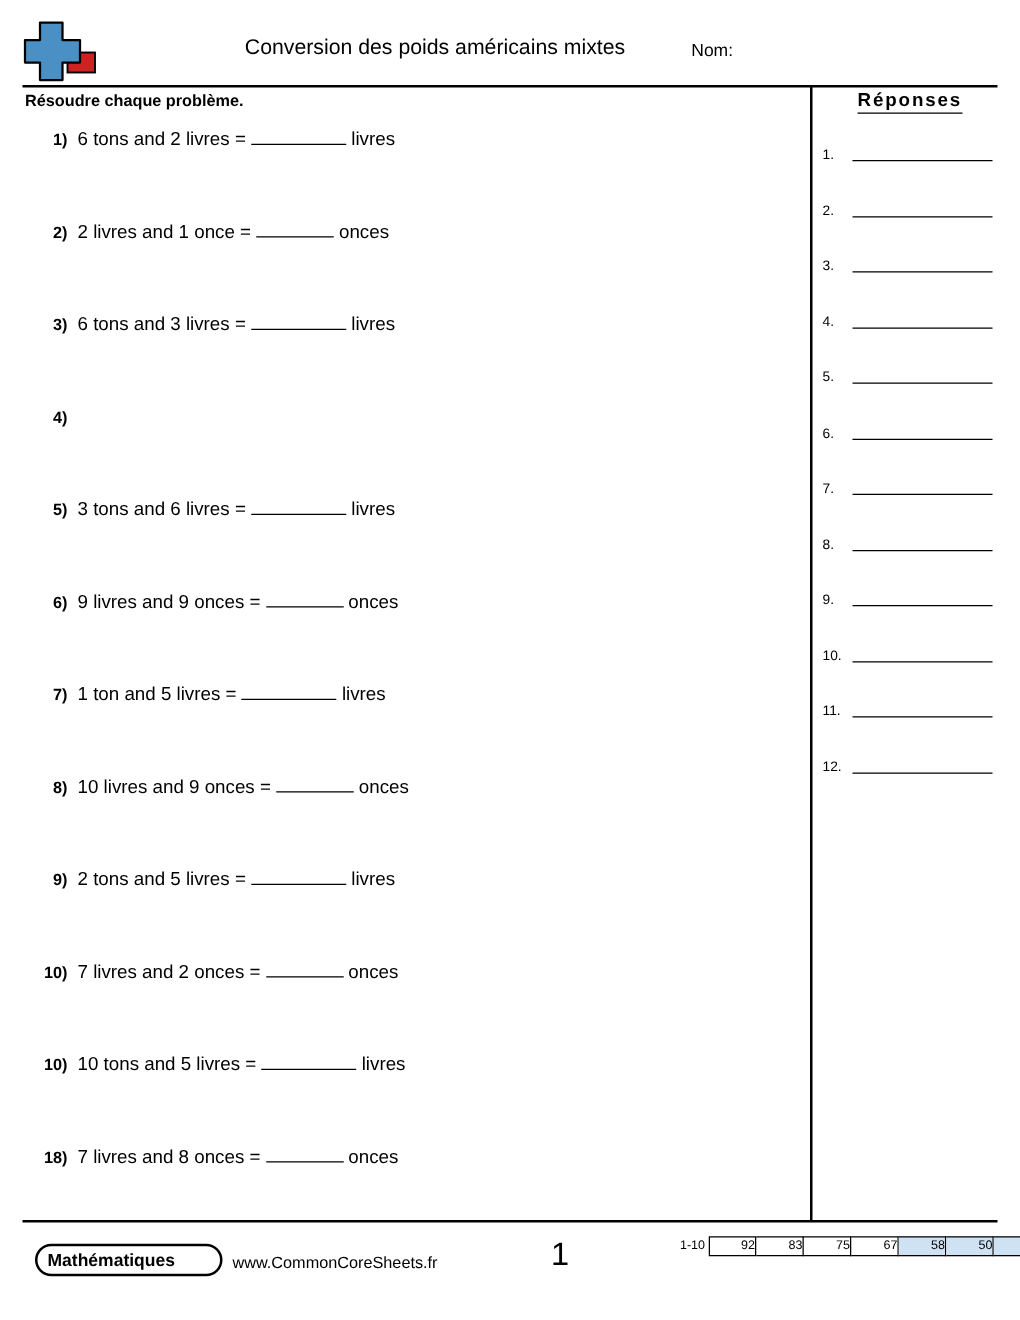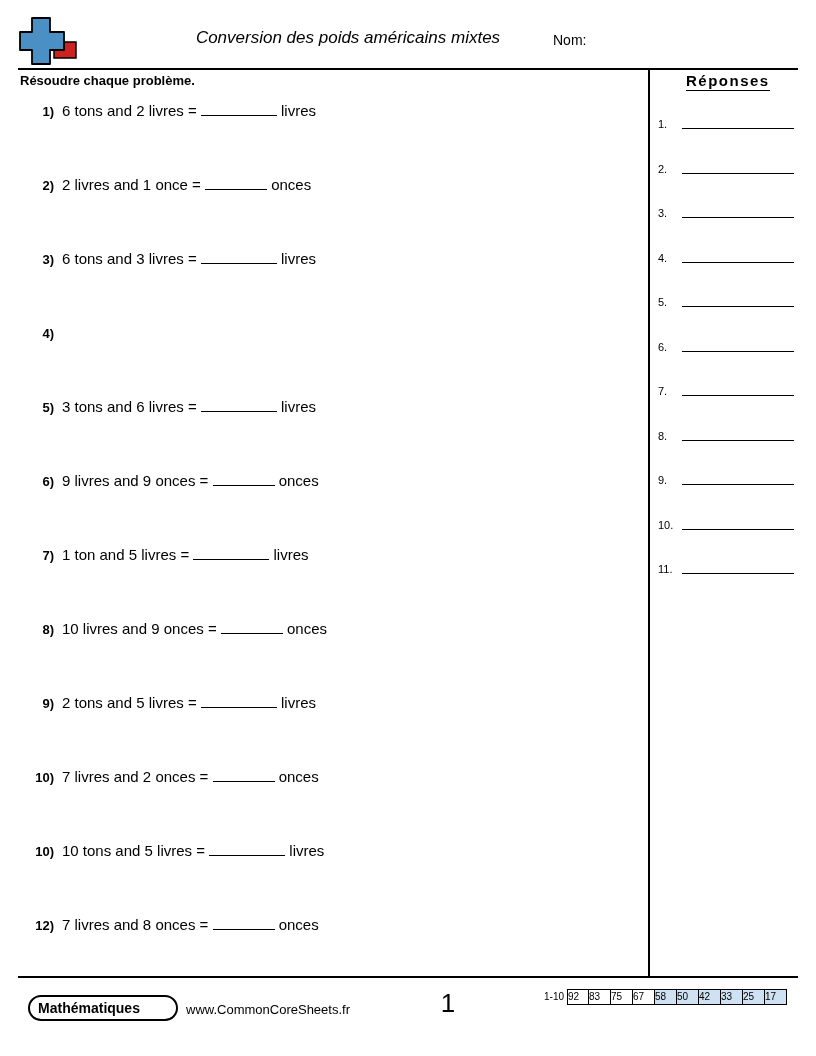--- a/index.html
+++ b/index.html
@@ -39,21 +39,20 @@
     height: 54px;
   }
   .title {
     position: absolute;
     left: 140px;
     top: 14px;
     width: 380px;
     text-align: center;
     font-size: 17px;
     letter-spacing: 0px;
-    font-style: italic;
   }
   .name-label {
     position: absolute;
     left: 535px;
     top: 18px;
     font-size: 14px;
   }
 
   
   .hrule-top {
@@ -220,25 +219,25 @@
     height: 16px;
   }
   .key-label {
     width: 32px;
     text-align: right;
     padding-right: 3px;
     line-height: 16px;
     font-size: 10px;
   }
   .key-cell {
-    width: 22px;
+    width: 38px;
     border: 1px solid #000;
     border-left: none;
     line-height: 14px;
-    text-align: left;
+    text-align: right;
     font-size: 10px;
     box-sizing: border-box;
   }
   .key-cell.first { border-left: 1px solid #000; }
   .key-cell.hl { background: #cfe2f3; }
   .key-row.second { margin-top: 1px; }
 </style>
 </head>
 <body>
 
@@ -311,21 +310,21 @@
       <div class="num">10)</div>
       <div class="body"><span>7 livres and 2 onces = </span><span class="blank-line blank-sm"></span><span> onces</span></div>
     </div>
 
     <div class="problem">
       <div class="num">10)</div>
       <div class="body"><span>10 tons and 5 livres = </span><span class="blank-line blank-md"></span><span> livres</span></div>
     </div>
 
     <div class="problem">
-      <div class="num">12)</div>
+      <div class="num">18)</div>
       <div class="body"><span>7 livres and 8 onces = </span><span class="blank-line blank-sm"></span><span> onces</span></div>
     </div>
 
   </div>
 
   <div class="answers-title">Réponses</div>
   <div class="answers-list">
     <div class="answer-row">
       <div class="anum">1.</div>
       <div class="aline"></div>
@@ -361,20 +360,24 @@
     <div class="answer-row">
       <div class="anum">9.</div>
       <div class="aline"></div>
     </div>
     <div class="answer-row">
       <div class="anum">10.</div>
       <div class="aline"></div>
     </div>
     <div class="answer-row">
       <div class="anum">11.</div>
+      <div class="aline"></div>
+    </div>
+    <div class="answer-row">
+      <div class="anum">12.</div>
       <div class="aline"></div>
     </div>
   </div>
 
   <div class="footer">
     <div class="brand-pill">
       <span>Mathématiques</span>
     </div>
     <div class="site">www.CommonCoreSheets.fr</div>
     <div class="page-num">1</div>

